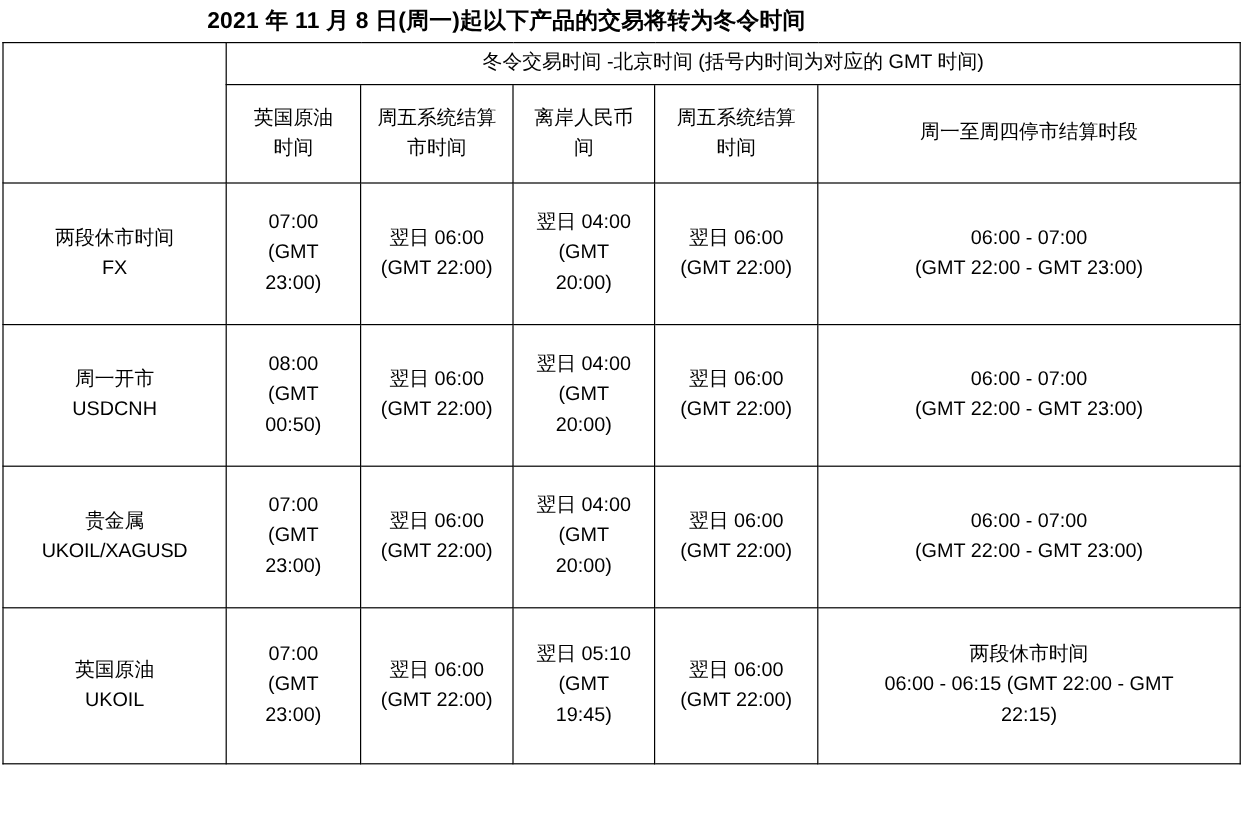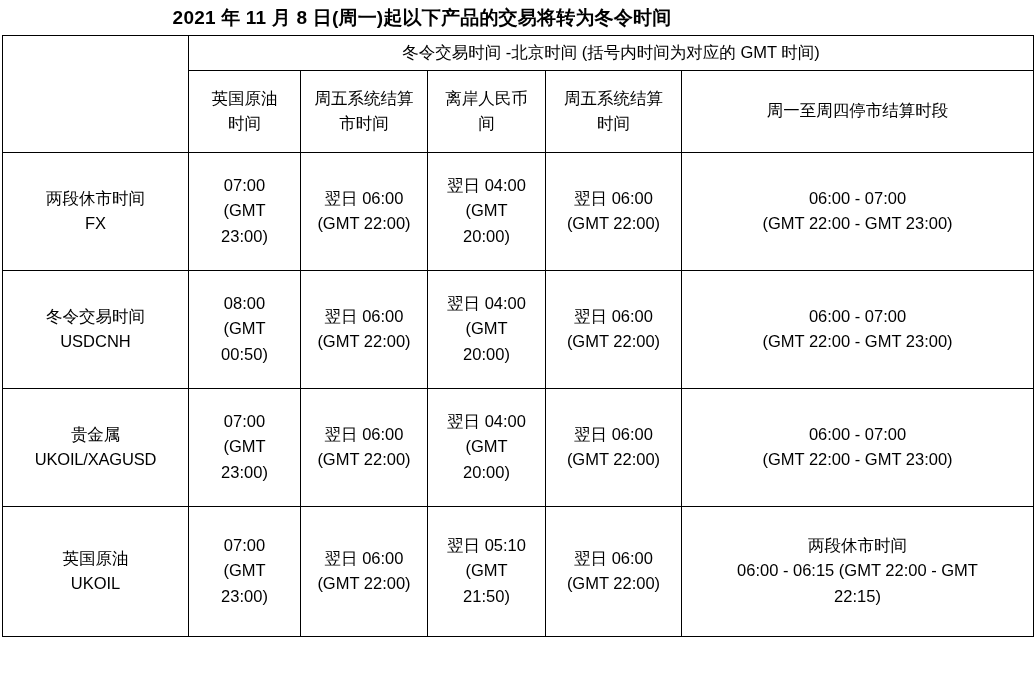--- a/index.html
+++ b/index.html
@@ -159,21 +159,21 @@
         </td>
         <td class="wide-cell">
           <div>06:00 - 07:00</div>
           <div>(GMT 22:00 - GMT 23:00)</div>
         </td>
       </tr>
 
       <tr class="row-body">
         <td class="prod">
           <div class="cell-lines">
-            <div>冬令交易时间</div>
+            <div>周一开市</div>
             <div>USDCNH</div>
           </div>
         </td>
         <td>
           <div class="cell-lines">
             <div>08:00</div>
             <div>(GMT</div>
             <div>00:50)</div>
           </div>
         </td>
@@ -258,21 +258,21 @@
         <td>
           <div class="cell-lines">
             <div>翌日 06:00</div>
             <div>(GMT 22:00)</div>
           </div>
         </td>
         <td>
           <div class="cell-lines">
             <div>翌日 05:10</div>
             <div>(GMT</div>
-            <div>21:50)</div>
+            <div>19:45)</div>
           </div>
         </td>
         <td>
           <div class="cell-lines">
             <div>翌日 06:00</div>
             <div>(GMT 22:00)</div>
           </div>
         </td>
         <td class="wide-cell">
           <div>两段休市时间</div>

